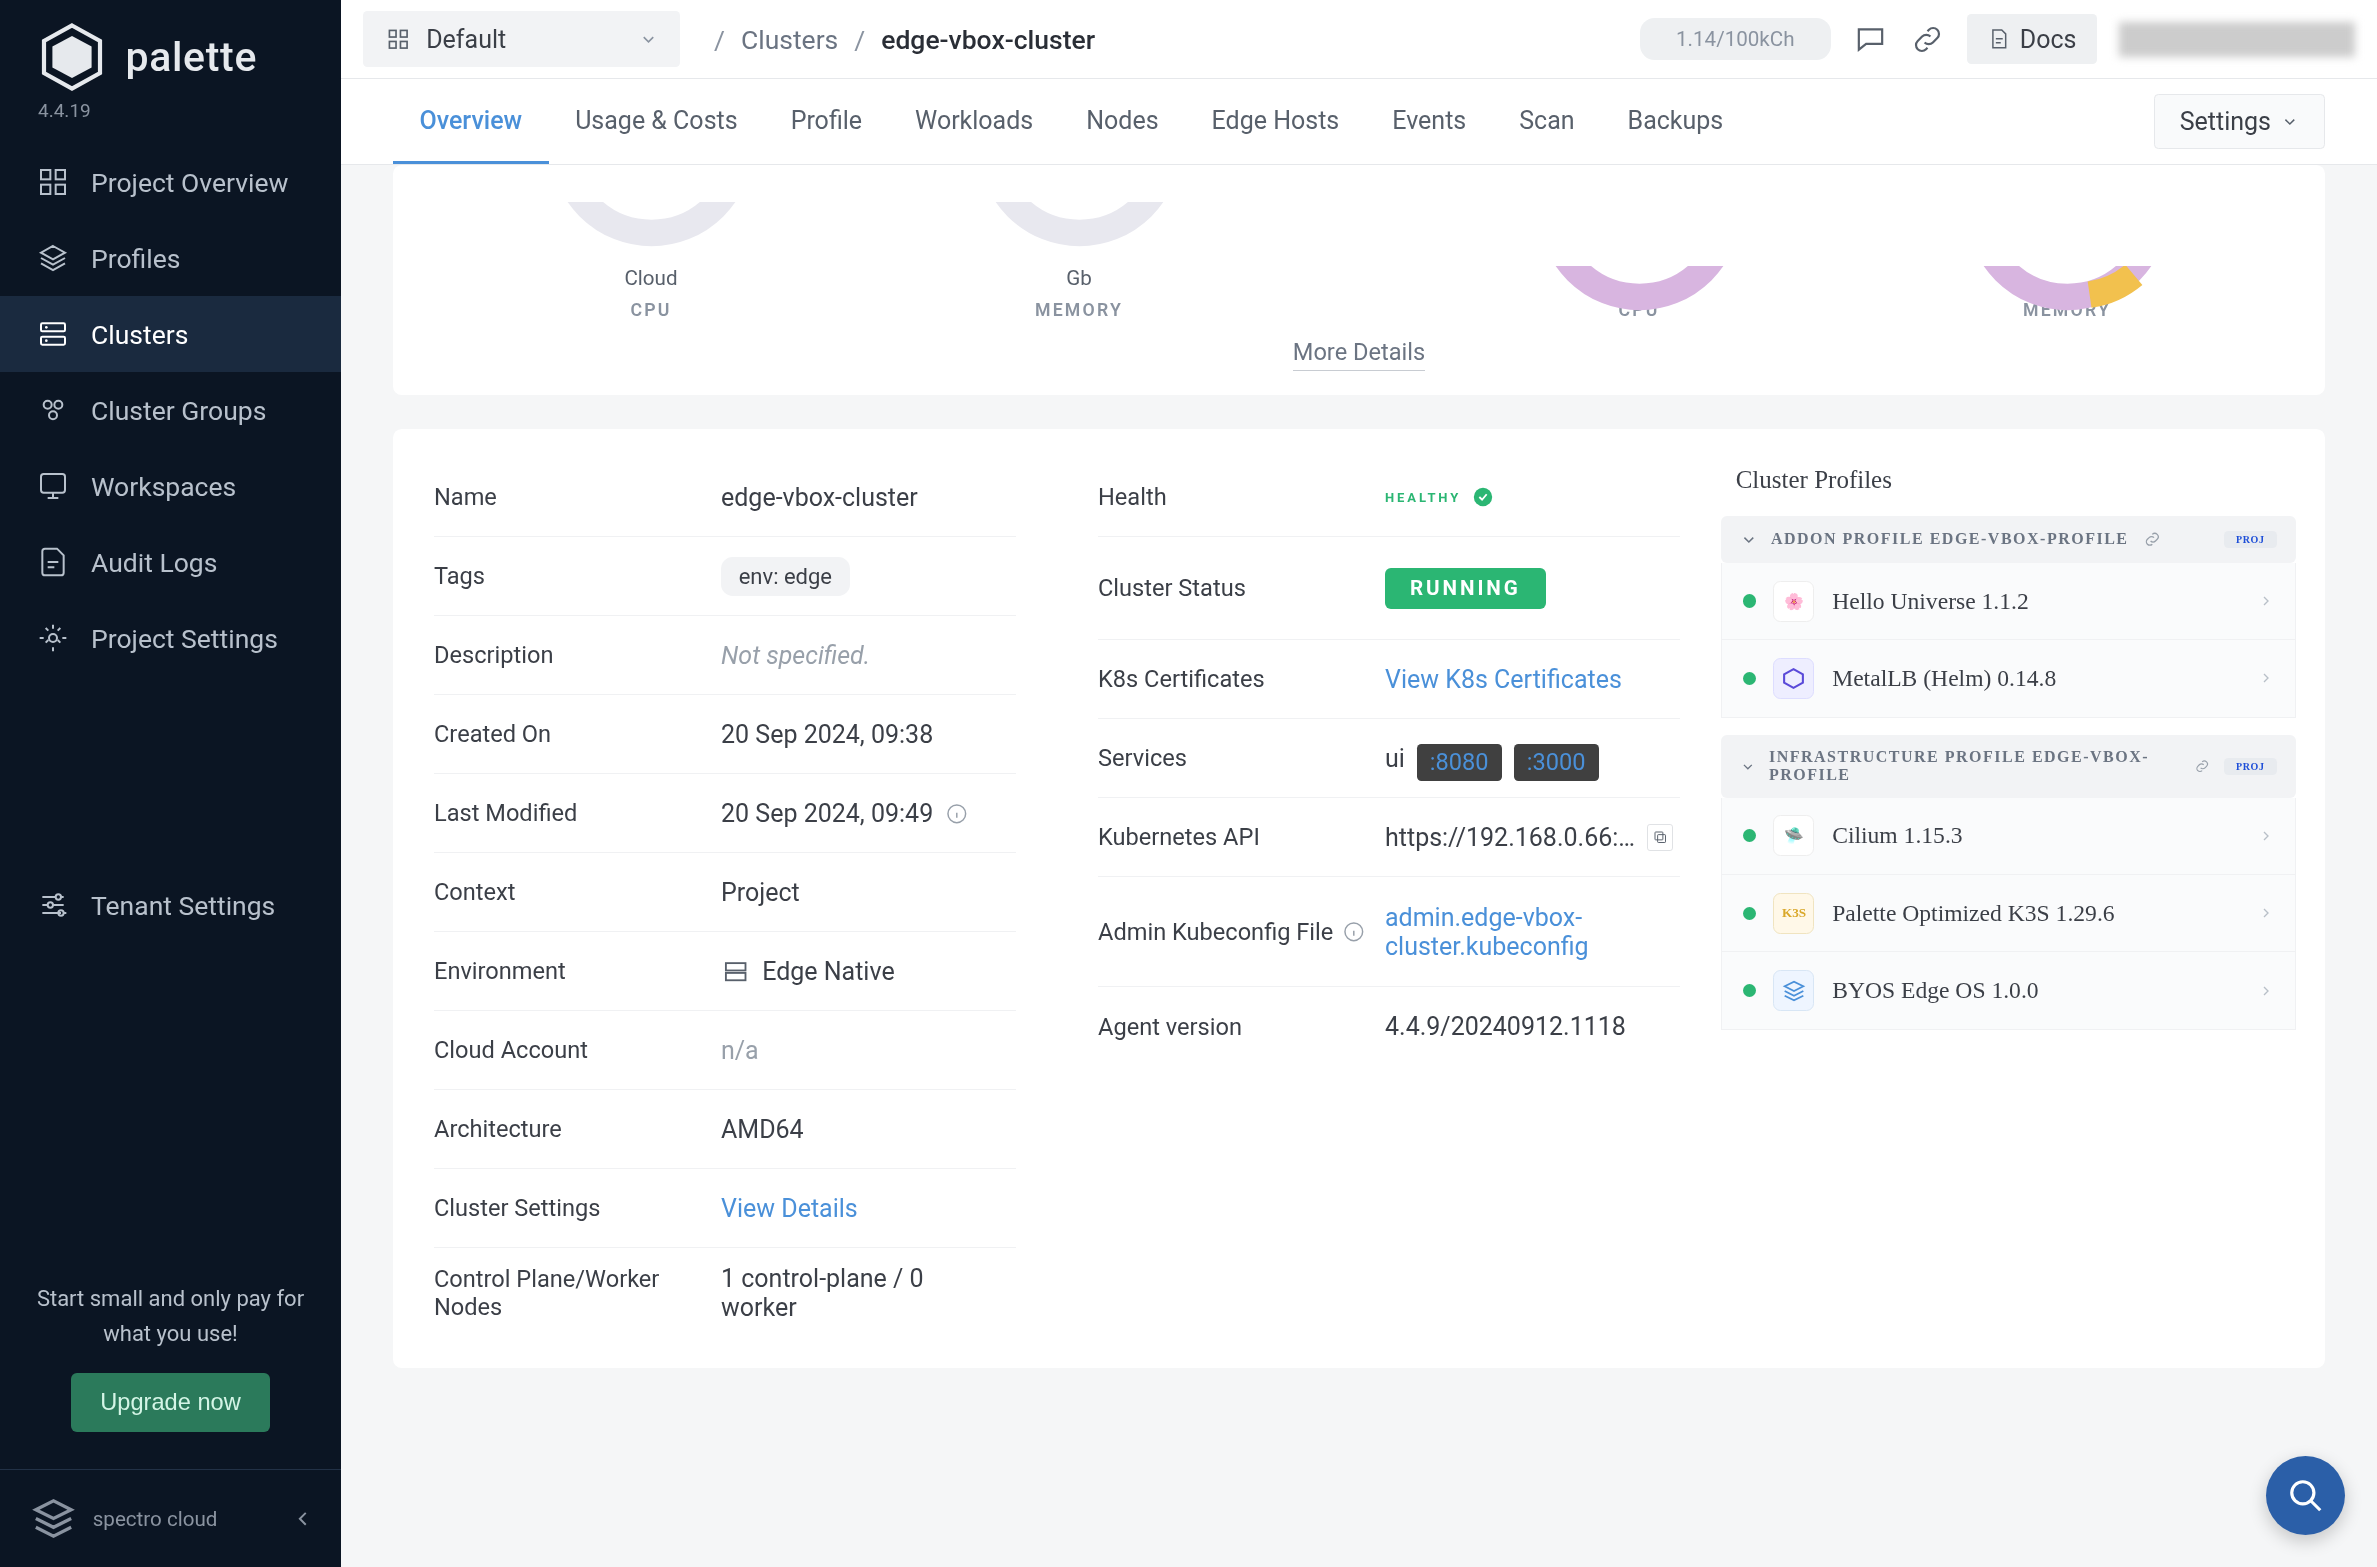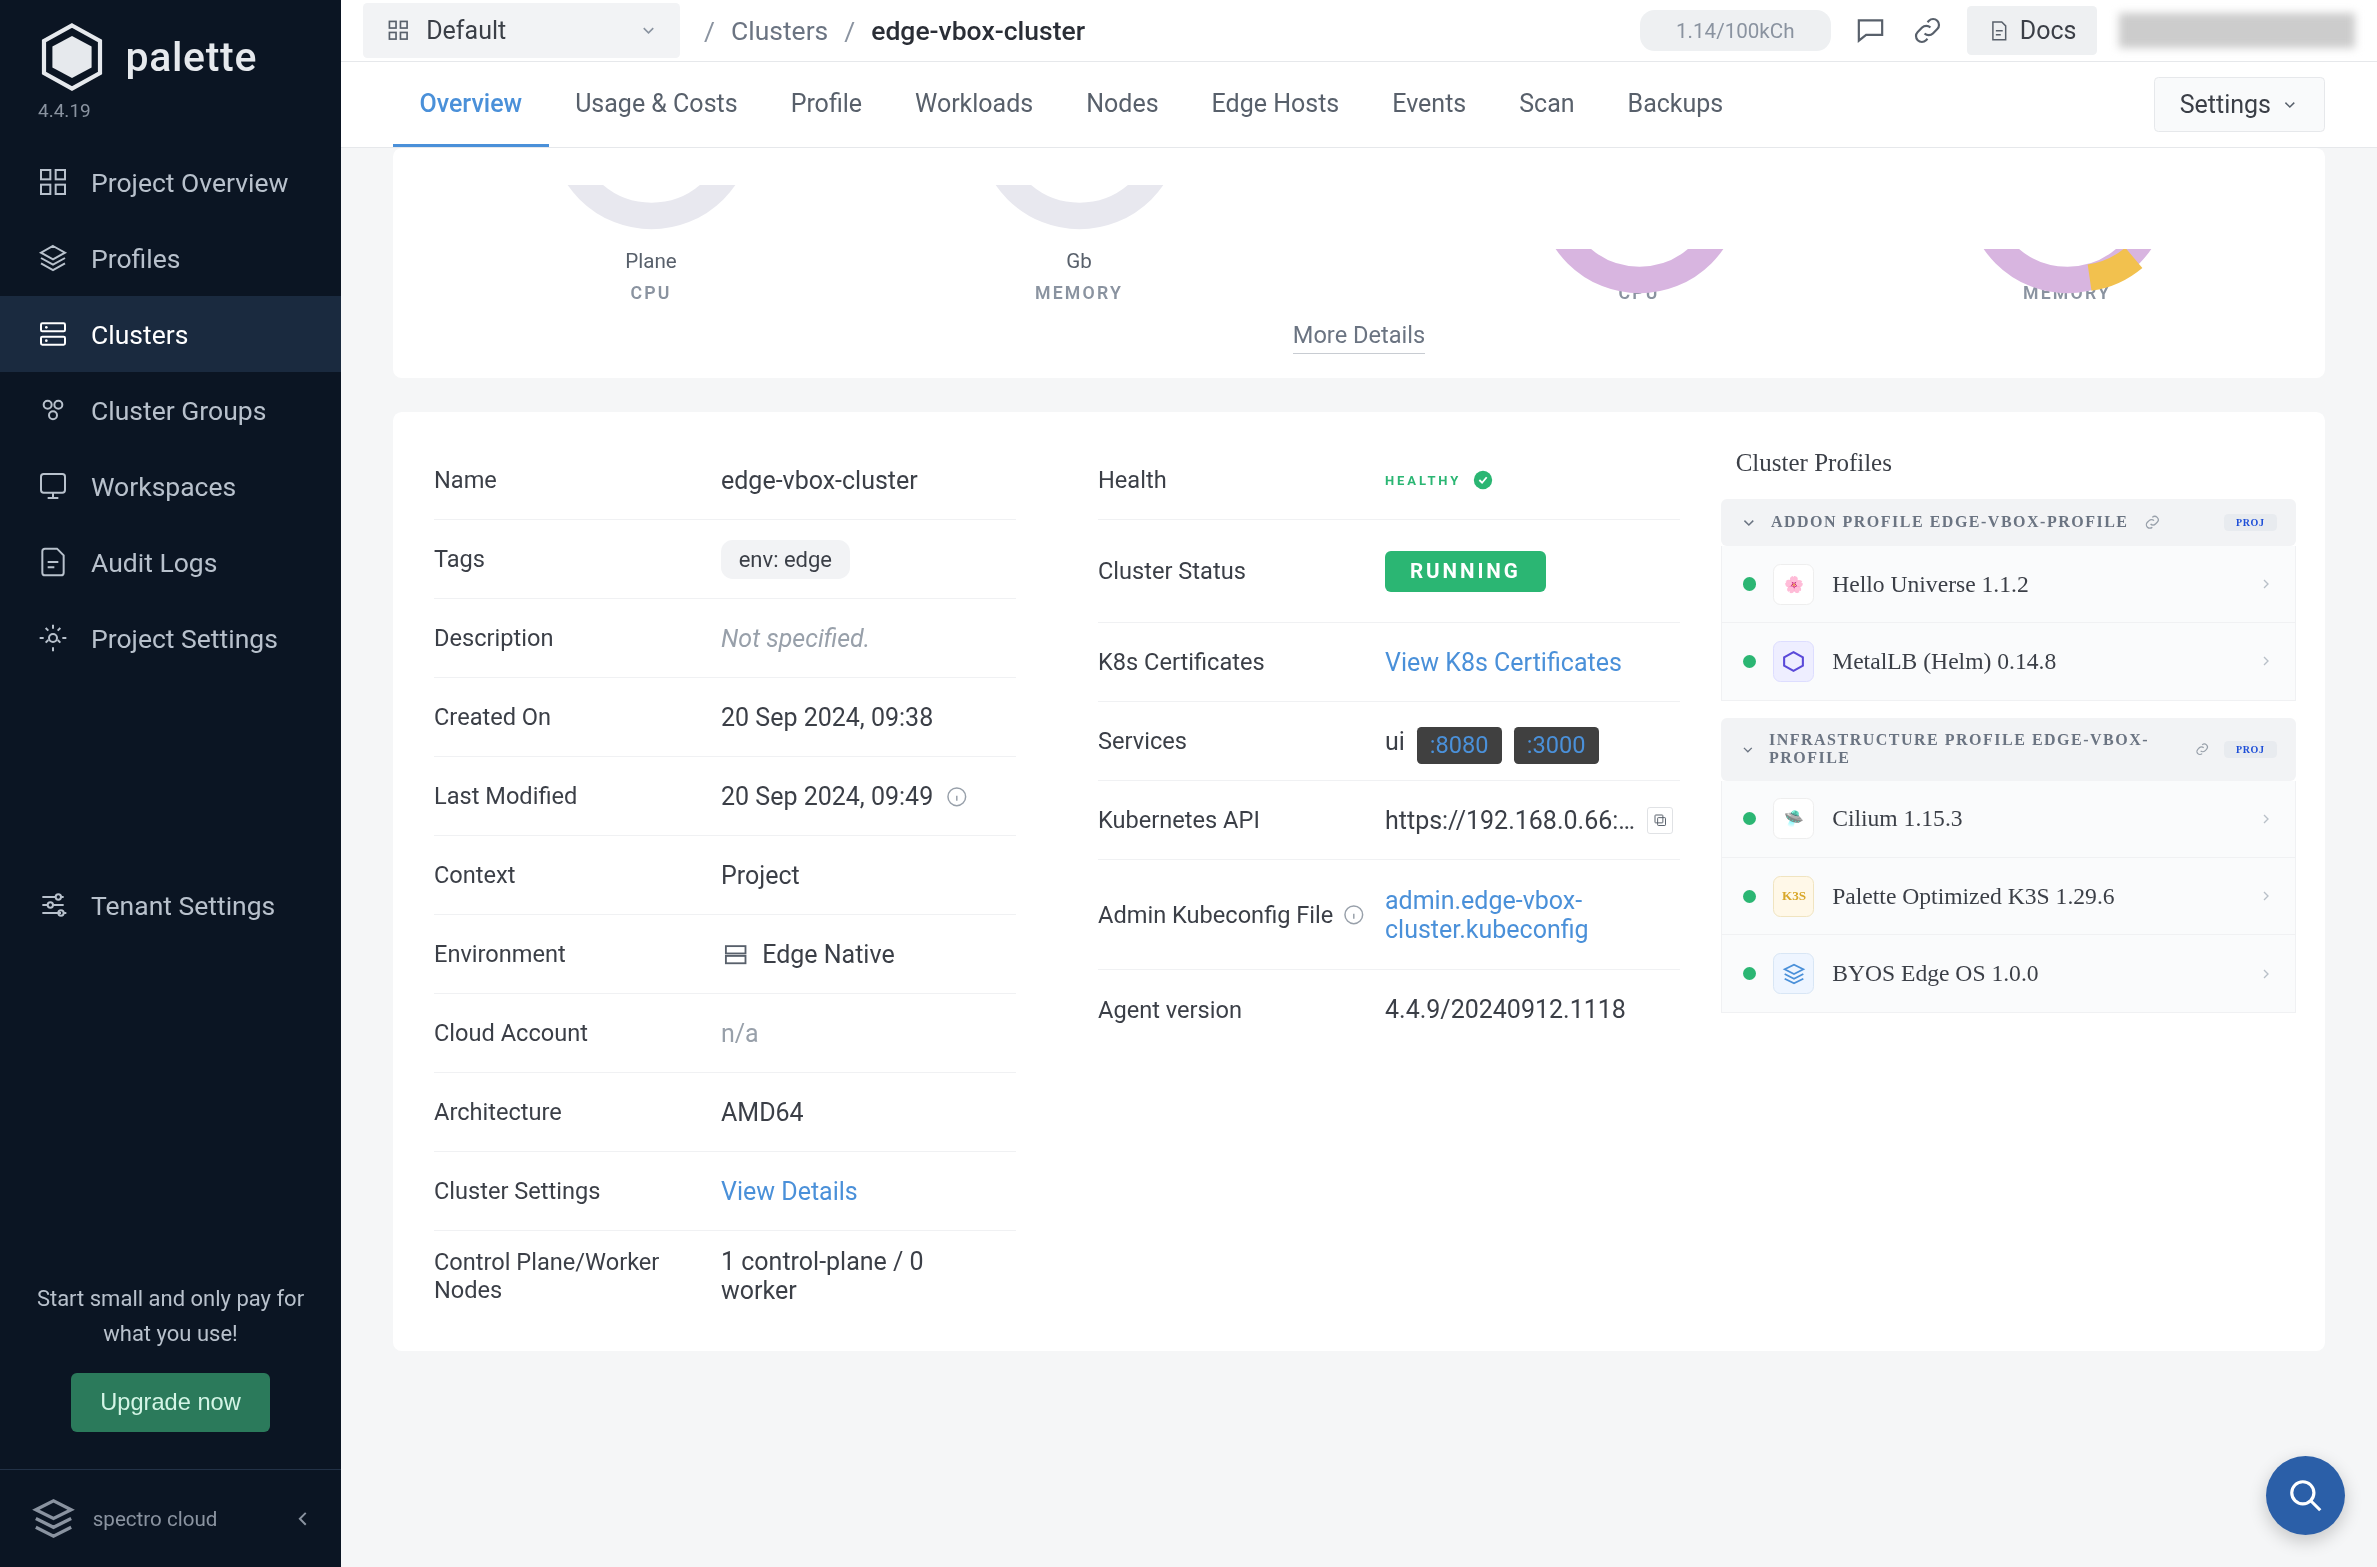--- a/index.html
+++ b/index.html
@@ -20,21 +20,21 @@
   .trial-text { font-size: 22px; line-height: 1.6; color: #b8c1cc; margin-bottom: 22px; }
   .upgrade-btn { background: #2b7a5b; color: #d4f5e6; border: none; padding: 16px 29.4px; font-size: 23.6px; border-radius: 5.9px; cursor: pointer; }
   .spectro { display: flex; align-items: center; gap: 13.2px; padding: 22px 26.5px; border-top: 0.7px solid #223146; color: #8a93a0; font-size: 20.6px; }
   .spectro-icon { width: 53px; height: 53px; }
   .collapse-icon { margin-left: auto; width: 23.6px; height: 23.6px; }
 
   
   .main { margin-left: 341px; height: 100%; display: flex; flex-direction: column; }
   
   
-  .topbar { height: 62px; background: #fff; display: flex; align-items: center; padding: 0 22px; gap: 24px; border-bottom: 0.7px solid #e6e8eb; }
+  .topbar { height: 79px; background: #fff; display: flex; align-items: center; padding: 0 22px; gap: 34px; border-bottom: 0.7px solid #e6e8eb; }
   .proj-select { display: flex; align-items: center; gap: 14.7px; background: #f2f3f5; padding: 13.2px 22px; border-radius: 4.4px; font-size: 25px; cursor: pointer; min-width: 317px; }
   .proj-select .chev { margin-left: auto; }
   .breadcrumb { font-size: 26.5px; display: flex; align-items: center; gap: 16px; color: #8a93a0; }
   .breadcrumb .bc-link { color: #6b7482; cursor: pointer; }
   .breadcrumb .bc-current { color: #2a2e36; font-weight: 500; }
   .top-right { margin-left: auto; display: flex; align-items: center; gap: 22px; }
   .search-box { background: #eef0f2; padding: 8.8px 22px; border-radius: 14.7px; font-size: 20.6px; color: #8a93a0; min-width: 191px; text-align: center; }
   .top-icon { width: 35px; height: 35px; cursor: pointer; color: #58606b; }
   .docs-btn { display: flex; align-items: center; gap: 8.8px; background: #eef0f2; padding: 10.3px 20.6px; border-radius: 4.4px; font-size: 25px; cursor: pointer; }
   .user-obscured { width: 236px; height: 35px; background: #ccc; filter: blur(4.4px); }
@@ -253,21 +253,21 @@
 
     <div class="gauges-card">
       <div class="gauges-row">
         <div class="gauge">
           <div class="gauge-arc">
               <svg class="gauge-svg" viewBox="0 0 200 200">
                 <circle cx="100" cy="100" r="80" fill="none" stroke="#e8e8ef" stroke-width="24"></circle>
                 <path d="M28 140 A80 80 0 0 1 40 50" fill="none" stroke="#5a4ad9" stroke-width="24" stroke-linecap="round"></path>
               </svg>
             </div>
-          <div class="gauge-center">Plane</div>
+          <div class="gauge-center">Cloud</div>
           <div class="gauge-label">CPU</div>
         </div>
         <div class="gauge">
           <div class="gauge-arc">
               <svg class="gauge-svg" viewBox="0 0 200 200">
                 <circle cx="100" cy="100" r="80" fill="none" stroke="#e8e8ef" stroke-width="24"></circle>
                 <path d="M28 140 A80 80 0 0 1 40 50" fill="none" stroke="#5a4ad9" stroke-width="24" stroke-linecap="round"></path>
               </svg>
             </div>
           <div class="gauge-center">Gb</div>

